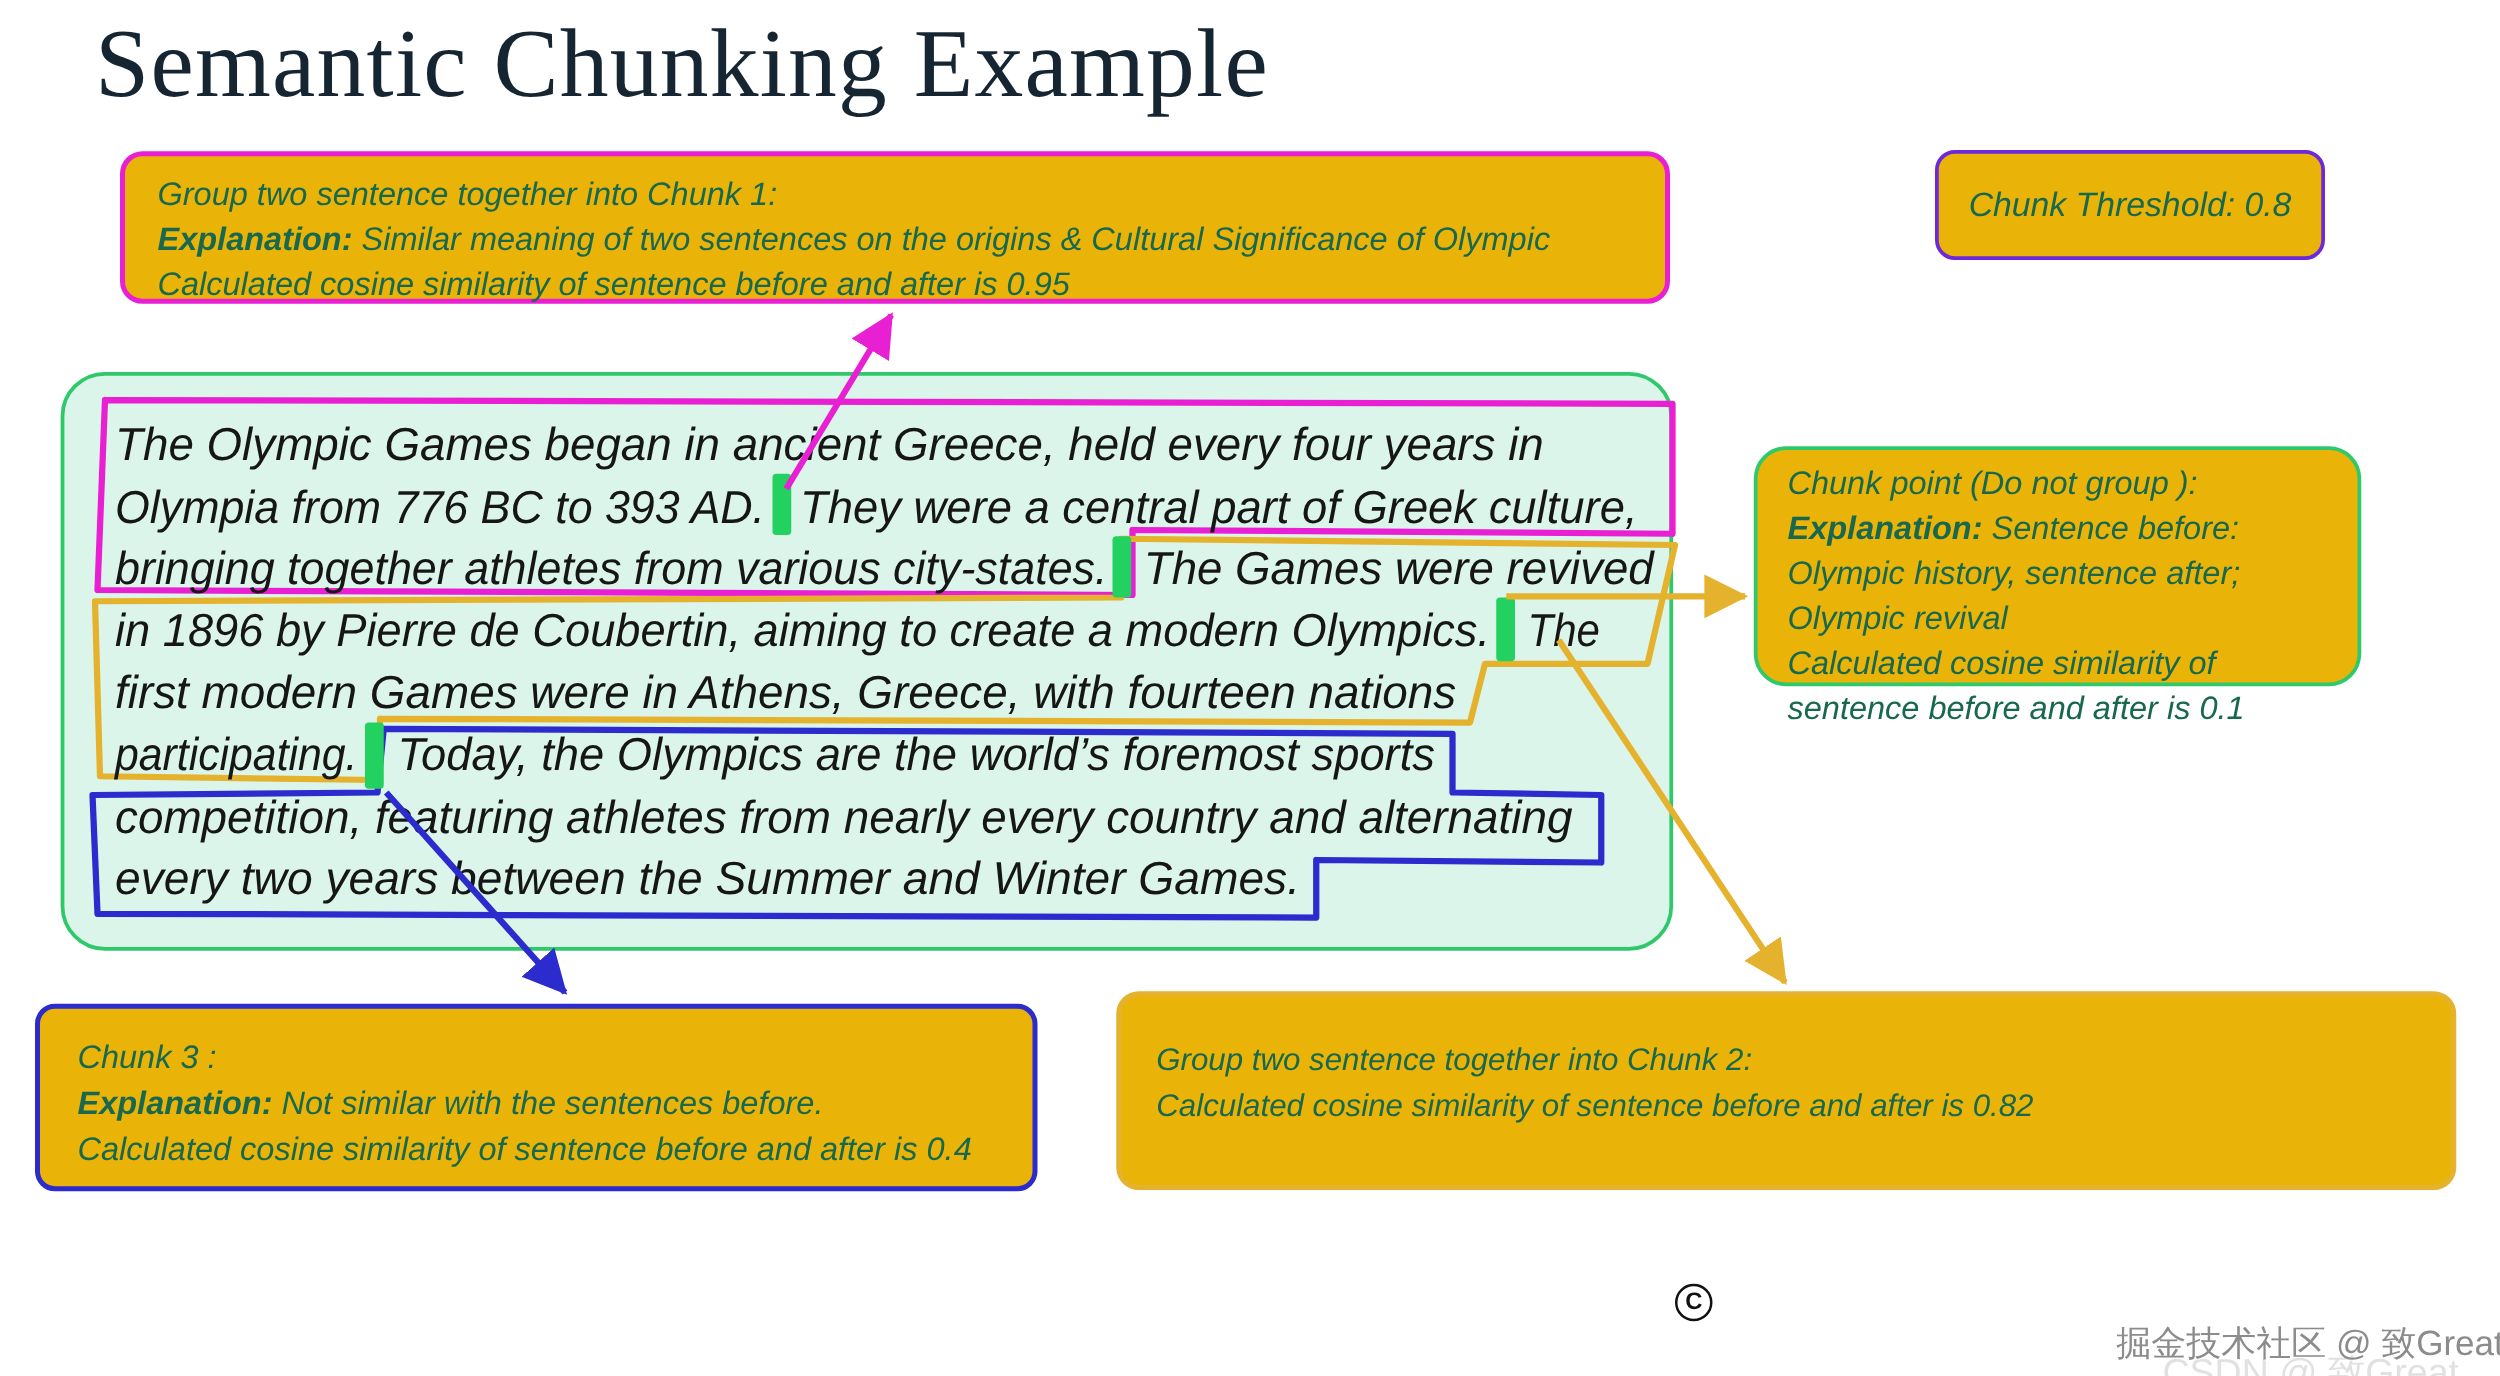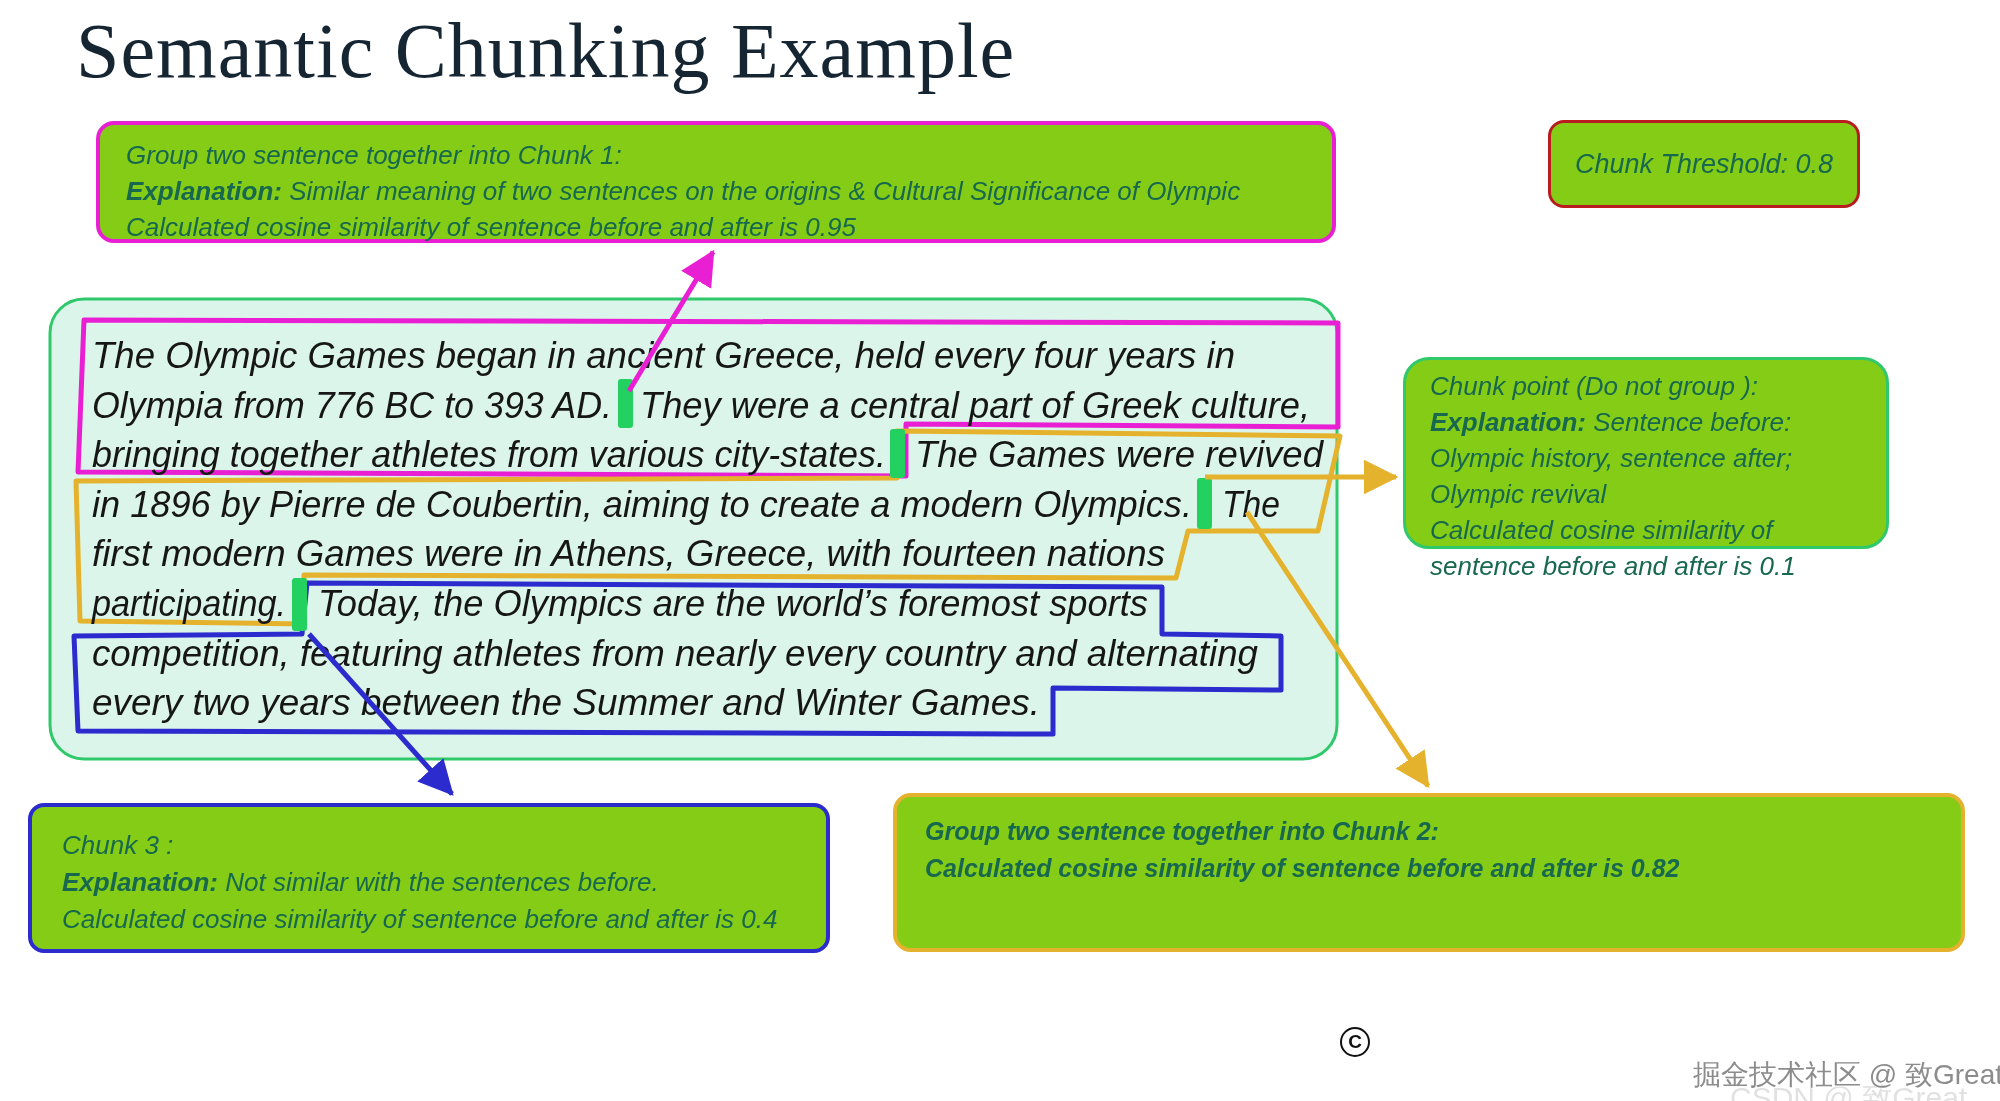--- a/index.html
+++ b/index.html
@@ -1,35 +1,35 @@
 <!DOCTYPE html>
 <html><head>
 <meta charset="utf-8">
 <style>
   html,body{margin:0;padding:0;background:#ffffff;}
   #canvas{position:relative;width:2000px;height:1101px;background:#ffffff;overflow:hidden;
           font-family:"Liberation Sans",sans-serif;}
   #page-title{position:absolute;left:76px;top:6px;font-family:"Liberation Serif",serif;
           font-size:78px;font-weight:500;color:#152532;letter-spacing:1px;white-space:nowrap;}
   
-  .abox{position:absolute;background:#84cc16;color:#17684e;font-style:italic;
+  .abox{position:absolute;background:#eab308;color:#17684e;font-style:italic;
         font-size:26px;line-height:36px;box-sizing:border-box;}
   .abox .bline{white-space:nowrap;}
   .abox b{font-style:italic;}
   #chunk1-box{left:96px;top:121px;width:1240px;height:122px;border:4px solid #e91fd4;
         border-radius:18px;padding:12px 26px;}
-  #threshold-box{left:1548px;top:120px;width:312px;height:88px;border:3px solid #b91c1c;
+  #threshold-box{left:1548px;top:120px;width:312px;height:88px;border:3px solid #6d28d9;
         border-radius:16px;display:flex;align-items:center;justify-content:center;font-size:27px;}
   #chunkpoint-box{left:1403px;top:357px;width:486px;height:192px;border:3px solid #2fc96b;
         border-radius:26px;padding:8px 24px;line-height:36px;}
   #chunkpoint-box .wline{white-space:normal;}
   #chunk3-box{left:28px;top:803px;width:802px;height:150px;border:4px solid #2b2bce;
         border-radius:16px;padding:20px 30px;line-height:37px;}
   #chunk2-box{left:893px;top:793px;width:1072px;height:159px;border:4px solid #e5b22d;
-        border-radius:18px;padding:16px 28px;line-height:37px;font-size:25px;font-weight:bold;}
+        border-radius:18px;padding:33px 28px;line-height:37px;font-size:25px;}
   
   #diagram{position:absolute;left:0;top:0;}
   .ptext{font-family:"Liberation Sans",sans-serif;font-style:italic;font-size:37px;fill:#161616;}
   
   #credit{position:absolute;left:1340px;top:1027px;display:flex;align-items:center;gap:10px;
         color:#111;font-weight:bold;font-size:25px;white-space:nowrap;}
   #copyright-icon{display:inline-flex;width:30px;height:30px;border:2.5px solid #111;
         border-radius:50%;align-items:center;justify-content:center;font-size:19px;font-weight:bold;box-sizing:border-box;}
   #watermark{position:absolute;left:1693px;top:1056px;font-size:28px;color:#8c8c8c;
         text-shadow:1px 1px 0 #ffffff;white-space:nowrap;}

